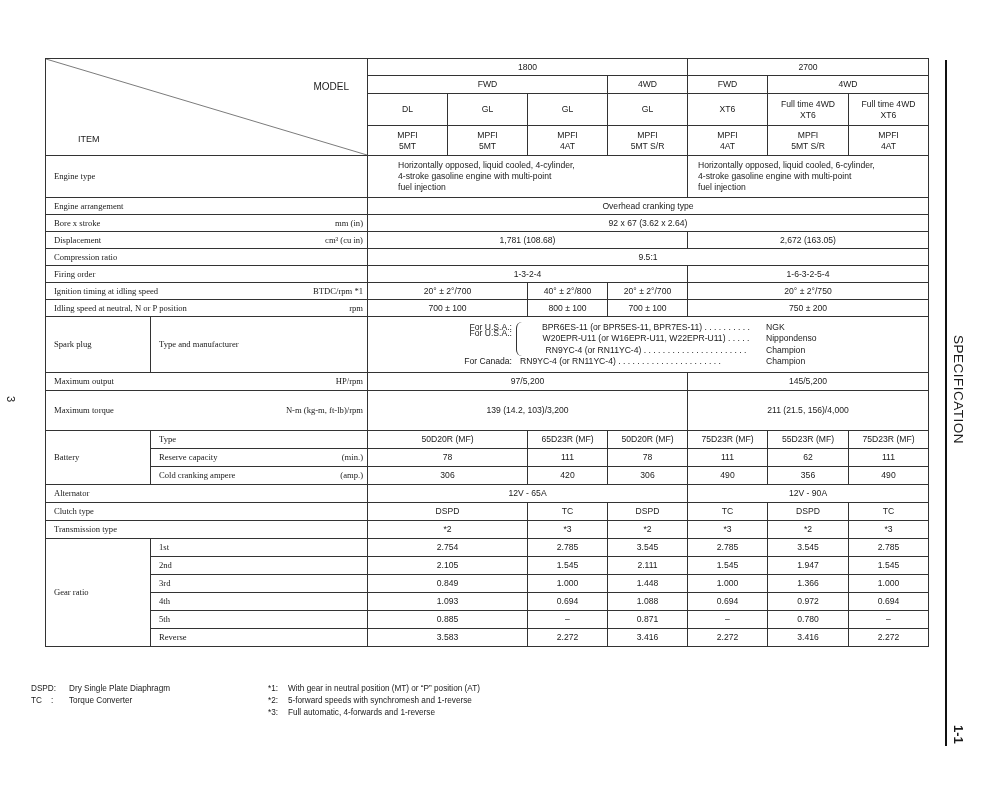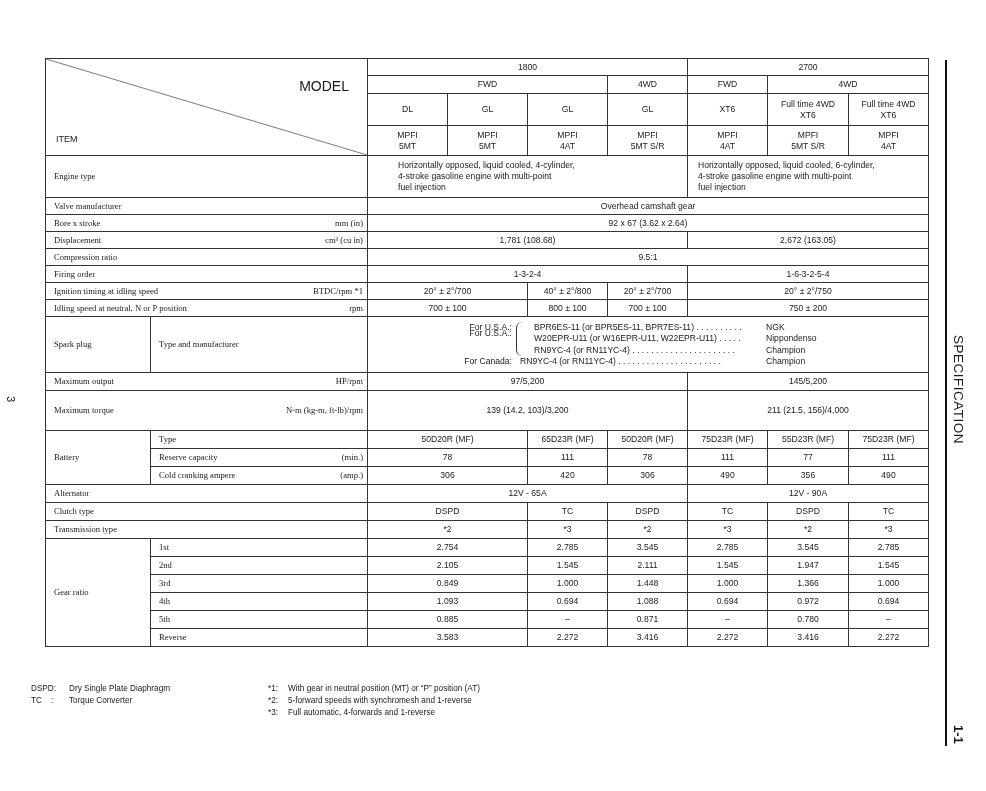--- a/index.html
+++ b/index.html
@@ -7,28 +7,28 @@
          font-family:"Liberation Sans", sans-serif; color:#1a1a1a; }
   table.spec { position:absolute; left:45px; top:58px; width:883px;
                border-collapse:collapse; table-layout:fixed; font-size:8.6px;
                border:1.6px solid #111; }
   table.spec td { border:1px solid #333; padding:0 4px; height:16px; text-align:center;
                   vertical-align:middle; line-height:11px; white-space:nowrap; overflow:hidden; }
   table.spec td.item { text-align:left; padding-left:8px;font-family:Liberation Serif, serif; }
   .split { display:flex; justify-content:space-between; }
   .hdr-corner { position:relative; padding:0 !important; }
   .hdr-corner svg { position:absolute; left:0; top:0; width:100%; height:100%; }
-  .hdr-corner .model { position:absolute; right:18px; top:22px; font-size:14px; }
-  .hdr-corner .itemlbl { position:absolute; left:10px; bottom:10px; font-size:9px; }
+  .hdr-corner .model { position:absolute; right:18px; top:22px; font-size:10px; }
+  .hdr-corner .itemlbl { position:absolute; left:32px; bottom:10px; font-size:9px; }
   td.wrap { white-space:normal !important; }
   .engine-text { text-align:left; white-space:normal; line-height:11px; padding:3px 0 3px 6px; }
   .spark { display:grid; grid-template-columns:68px 250px 90px; font-size:8.6px; line-height:11.5px;
            margin-left:80px; text-align:left; padding:2px 0; }
   .spark .reg { text-align:right; padding-right:4px; }
-  .spark .brace { border-left:1px solid #333; border-radius:6px 0 0 6px; padding-left:17px; }
+  .spark .brace { border-left:1px solid #333; border-radius:6px 0 0 6px; padding-left:9px;text-align:center; }
   .notes { position:absolute; top:683px; font-size:8.2px; line-height:12px; }
   .notes .row { display:flex; }
   .sidebar-line { position:absolute; left:945px; top:60px; width:2px; height:686px; background:#111; }
   .side-title { position:absolute; left:944px; top:335px; width:30px; height:150px; }
   .side-title span { display:block; transform:rotate(90deg); transform-origin:left top;
                      position:absolute; left:22px; top:0; font-size:13.5px; letter-spacing:0.5px;
                      white-space:nowrap; }
   .page-num { position:absolute; left:950px; top:725px; }
   .page-num span { display:block; transform:rotate(90deg); transform-origin:left top;
                    position:absolute; left:16px; top:0; font-size:13px; font-weight:bold; white-space:nowrap; }
@@ -127,22 +127,22 @@
     <td colspan="3" class="wrap">
       <div class="engine-text">
         <div>Horizontally opposed, liquid cooled, 6-cylinder,</div>
             <div>4-stroke gasoline engine with multi-point</div>
             <div>fuel injection</div>
       </div>
     </td>
   </tr>
 
   <tr>
-    <td class="item" colspan="2">Valve manufacturer</td>
-    <td colspan="7">Overhead camshaft gear</td>
+    <td class="item" colspan="2">Engine arrangement</td>
+    <td colspan="7">Overhead cranking type</td>
   </tr>
   <tr>
     <td class="item" colspan="2">
           <div class="split">
             <span>Bore x stroke</span>
             <span>mm (in)</span>
           </div>
         </td>
     <td colspan="7">92 x 67 (3.62 x 2.64)</td>
   </tr>
@@ -246,21 +246,21 @@
     <td class="item">
           <div class="split">
             <span>Reserve capacity</span>
             <span>(min.)</span>
           </div>
         </td>
     <td colspan="2">78</td>
     <td>111</td>
     <td>78</td>
     <td>111</td>
-    <td>77</td>
+    <td>62</td>
     <td>111</td>
   </tr>
   <tr style="height:18px">
     <td class="item">
           <div class="split">
             <span>Cold cranking ampere</span>
             <span>(amp.)</span>
           </div>
         </td>
     <td colspan="2">306</td>

